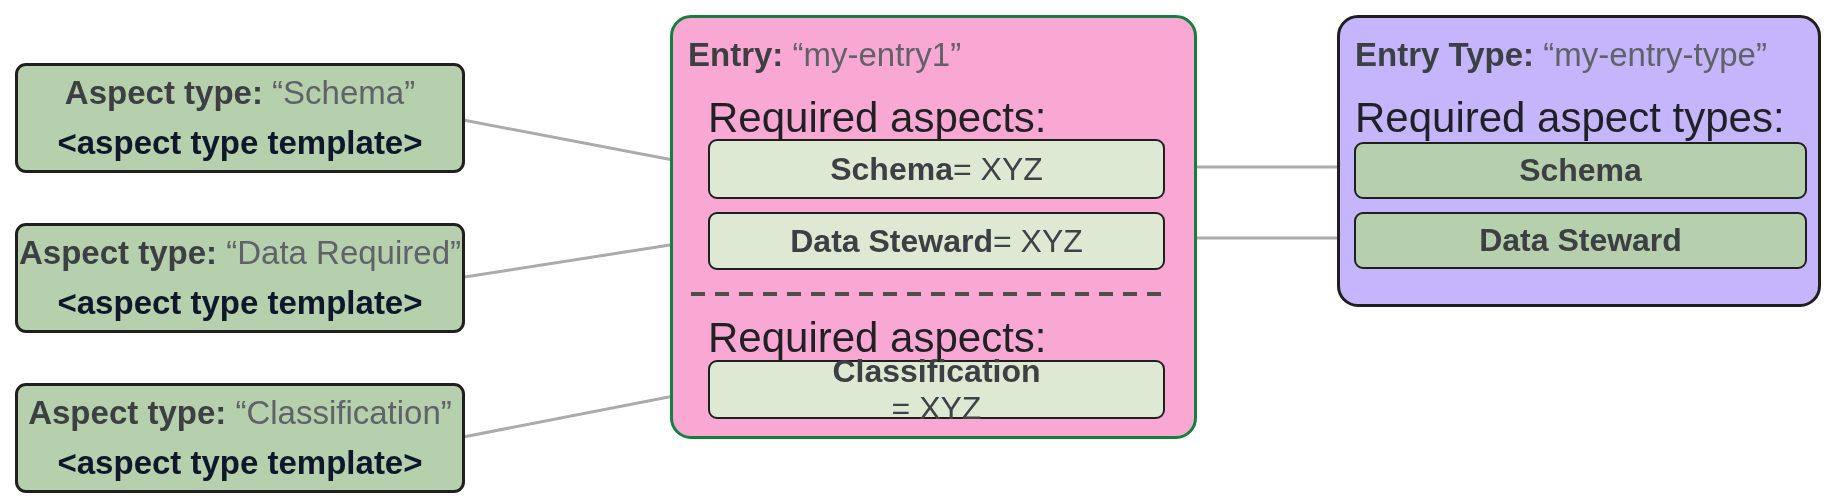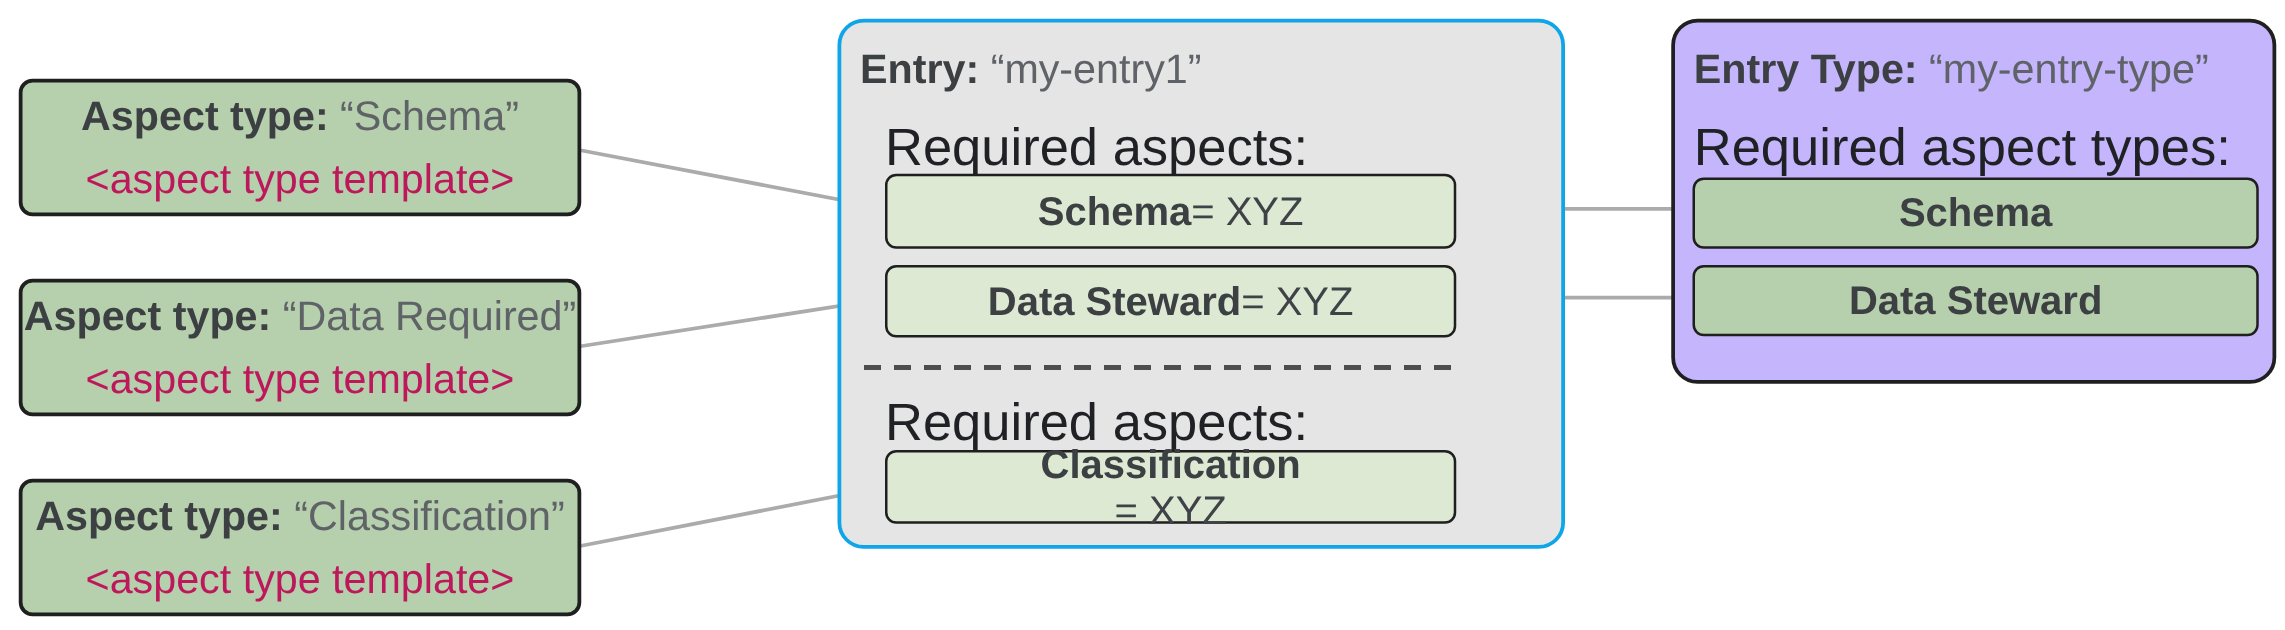--- a/index.html
+++ b/index.html
@@ -44,32 +44,32 @@
     gap: 13px;
     font-size: 33px;
     line-height: 1.1;
   }
   .atb-1 { top: 63px; }
   .atb-2 { top: 223px; }
   .atb-3 { top: 383px; }
 
   .b { font-weight: bold; color: #3c4043; }
   .q { font-weight: normal; color: #5f6368; }
-  .tmpl { font-weight: normal; color: #be185d; }
+  .tmpl { font-weight: bold; color: #0f172a; }
 
   
   .entry-box {
     position: absolute;
     left: 670px;
     top: 15px;
-    width: 582px;
+    width: 527px;
     height: 424px;
     box-sizing: border-box;
-    background: #e5e5e5;
-    border: 3px solid #0ea5e9;
+    background: #f9a8d4;
+    border: 3px solid #15803d;
     border-radius: 21px;
     z-index: 1;
   }
   .panel-title {
     position: absolute;
     left: 15px;
     top: 16px;
     font-size: 33px;
     line-height: 42px;
     white-space: nowrap;

